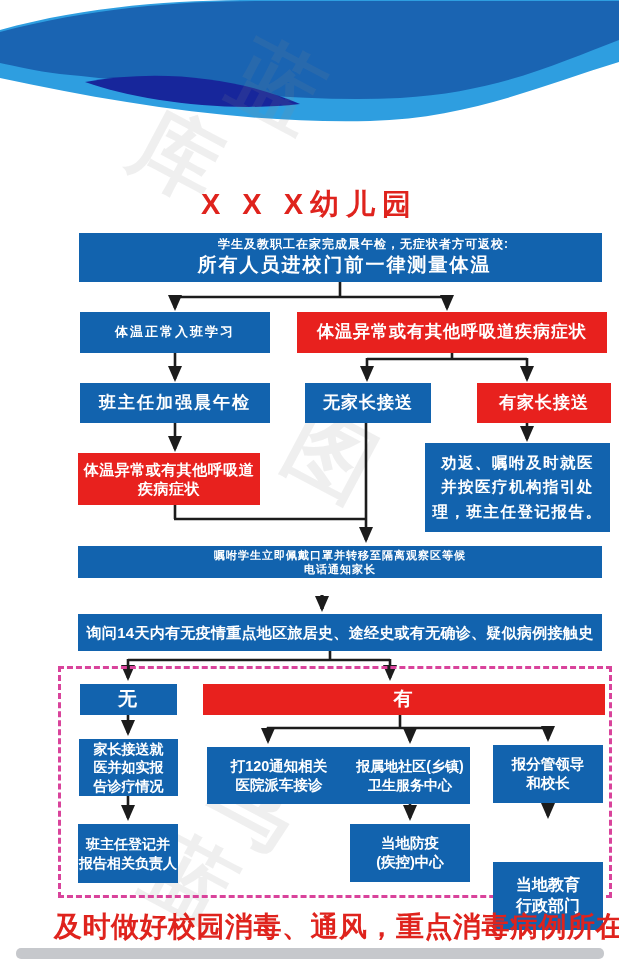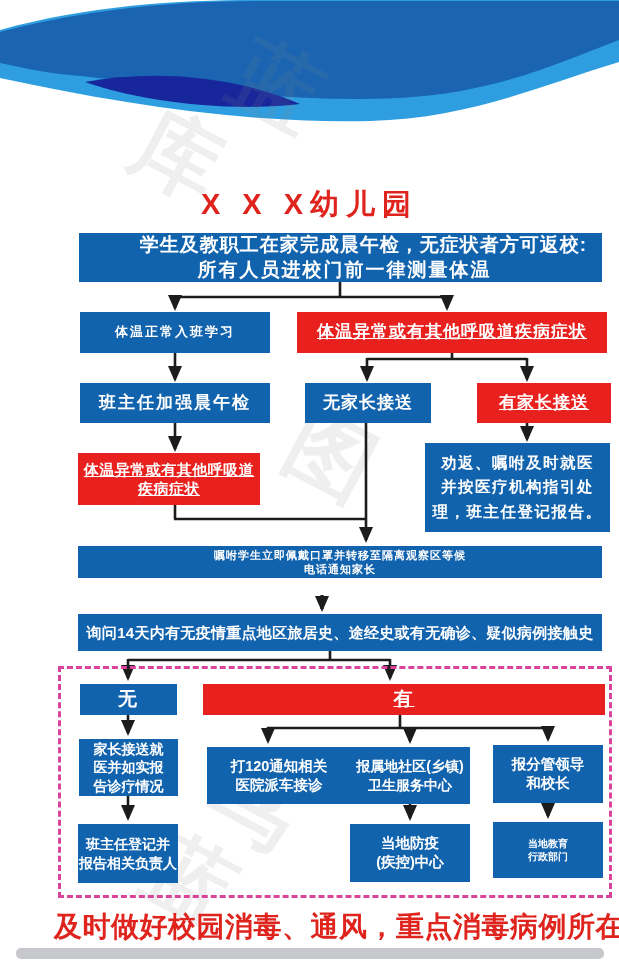--- a/index.html
+++ b/index.html
@@ -14,22 +14,22 @@
     color:var(--title-red,#df231d);font-weight:900;white-space:nowrap;
   }
   .title-1{top:146px;font-size:29px;letter-spacing:7px;margin-top:39px;}
   .title-2{top:180px;font-size:31px;letter-spacing:4px;}
   .box{
     position:absolute;display:flex;flex-direction:column;align-items:center;justify-content:center;
     text-align:center;color:#ffffff;font-weight:bold;white-space:pre-line;line-height:1.3;
     box-sizing:border-box;
   }
   .blue{background:var(--box-blue,#1263ae);}
-  .red{background:var(--box-red,#e8211e);text-decoration:underline;}
-  .entry-l1{font-size:19px;letter-spacing:1px;display:block;margin-left:46px;}
+  .red{background:var(--box-red,#e8211e);}
+  .entry-l1{font-size:12px;letter-spacing:1px;display:block;margin-left:46px;}
   .entry-l2{font-size:19px;letter-spacing:2px;font-weight:900;display:block;margin-left:8px;}
   .dashed-region{
     position:absolute;border:3px dashed var(--dashed-pink,#d9439b);
     left:58px;top:666px;width:548px;height:226px;
   }
   .footer-text{
     position:absolute;left:54px;top:908px;font-size:28px;font-weight:900;
     color:var(--title-red,#df231d);white-space:nowrap;letter-spacing:0.5px;
   }
   .bottom-bar{
@@ -138,20 +138,20 @@
 
   <div class="box blue" style="left:493px;top:745px;width:110px;height:58px;font-size:14.5px">报分管领导
 和校长</div>
 
   <div class="box blue" style="left:78px;top:824px;width:100px;height:59px;font-size:14px">班主任登记并
 报告相关负责人</div>
 
   <div class="box blue" style="left:350px;top:824px;width:120px;height:58px;font-size:14.5px">当地防疫
 (疾控)中心</div>
 
-  <div class="box blue" style="left:493px;top:822px;width:110px;height:56px;font-size:10px">当地教育
+  <div class="box blue" style="left:493px;top:862px;width:110px;height:68px;font-size:16px">当地教育
 行政部门</div>
 
   <div class="footer-text">及时做好校园消毒、通风，重点消毒病例所在班级</div>
 
   <div class="bottom-bar"></div>
 
 </div>
 
 </body></html>

